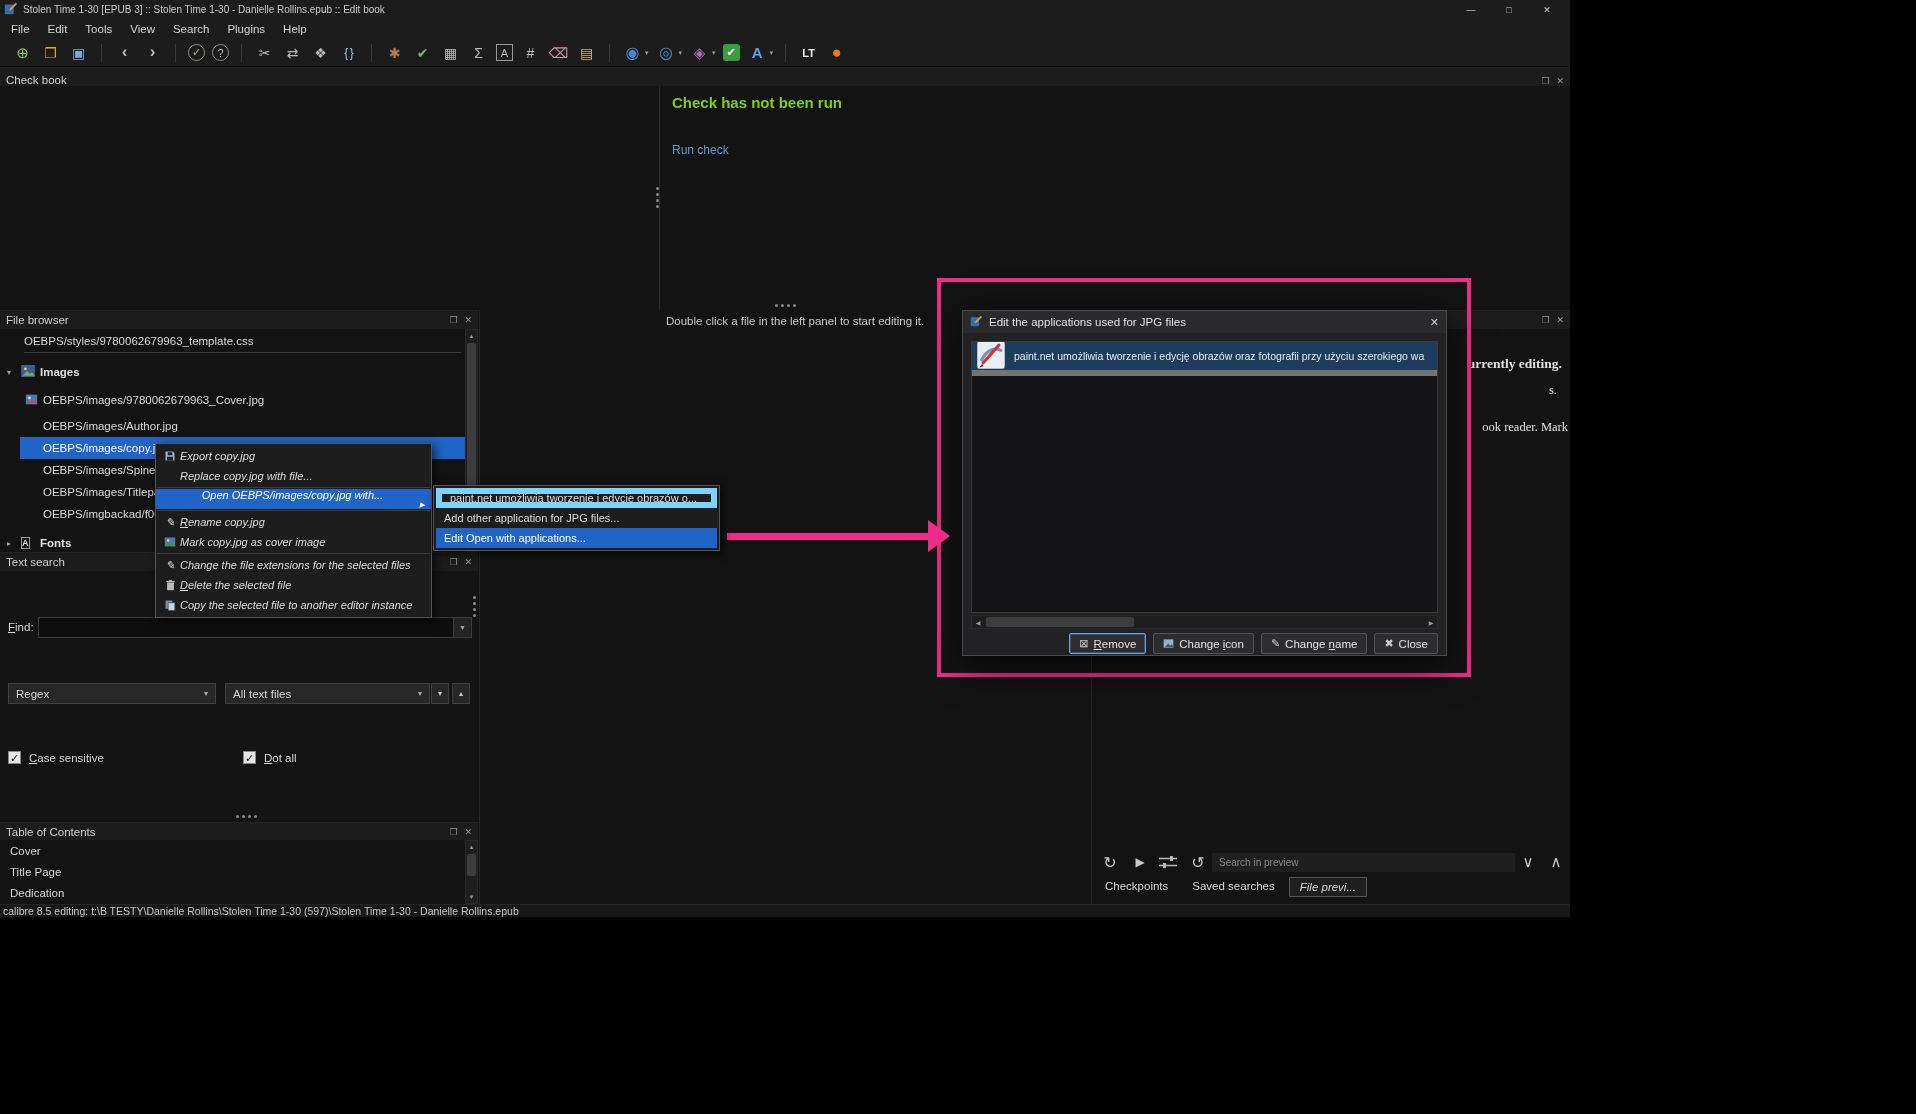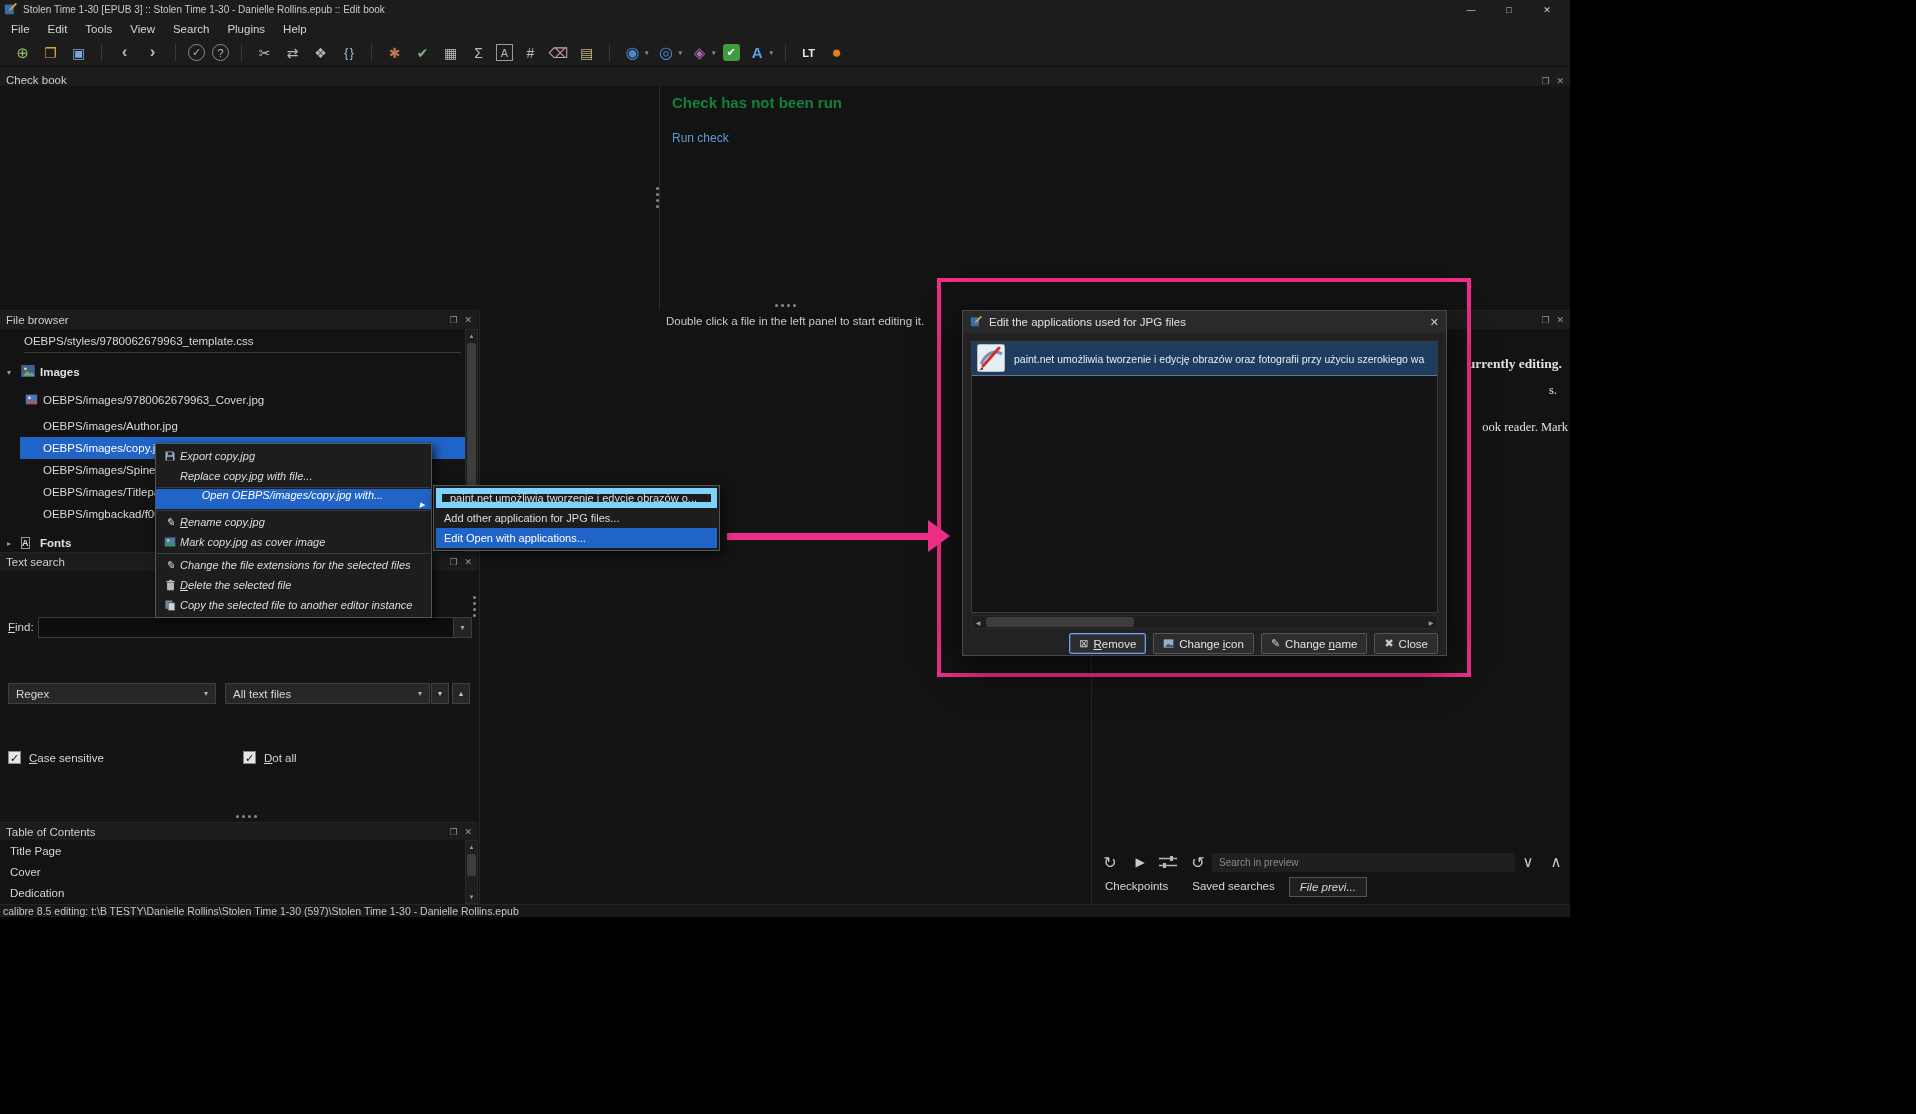--- a/index.html
+++ b/index.html
@@ -63,21 +63,21 @@
     border-top:1px solid #232323; }
   .phdr-icons { margin-left:auto; display:flex; gap:7px; }
   .phdr-ic { font-size:9px; color:#9a9a9a; }
 
   
   #cb-header { left:0; top:67px; width:1570px;align-items:flex-end; }
   #cb-body { position:absolute; left:0; top:86px; width:1570px; height:224px;
     background:#131313; display:flex; }
   #cb-left { width:660px; height:100%; border-right:1px solid #2c2c2c; }
   #cb-right { flex:1; padding:8px 12px; }
-  #cb-title { font-size:15px; font-weight:bold; color:#15803d; margin-bottom:20px; }
+  #cb-title { font-size:15px; font-weight:bold; color:#84cc16; margin-bottom:32px; }
   #run-check { color:#5e9bd3; font-size:12px; display:inline-block; }
 
   
   #fb-header { left:0; top:310px; width:478px; }
   #fb-list { position:absolute; left:0; top:329px; width:478px; height:223px;
     background:#131313; font-size:11.5px; overflow:hidden; }
   .fb-row { position:absolute; left:0; width:465px; height:22px; display:flex;
     align-items:center; color:#d8d8d8; white-space:nowrap; }
   .fb-css { padding-left:24px; }
   .fb-file { padding-left:43px; }
@@ -198,21 +198,21 @@
   
   #dialog { position:absolute; left:962px; top:310px; width:485px; height:346px;
     background:#222224; border:1px solid #4a4a4a; box-shadow:0 10px 36px rgba(0,0,0,.7);
     z-index:22; }
   #dlg-title { height:22px; background:#2a2a2c; display:flex; align-items:center;
     gap:7px; padding:0 7px; color:#e2e2e2; font-size:11.5px; }
   #dlg-close { margin-left:auto; font-size:11px; color:#cfcfcf; }
   #dlg-list { position:absolute; left:8px; top:30px; width:467px; height:272px;
     background:#141416; border:1px solid #3a3a3a; overflow:hidden; }
   #dlg-item { height:34px; display:flex; align-items:center; gap:9px; padding:0 5px;
-    background:#1d3c5e; border-bottom:1px solid #737373; color:#e6edf5;
+    background:#1d3c5e; border-bottom:6px solid #737373; color:#e6edf5;
     white-space:nowrap; overflow:hidden; font-size:10.5px; }
   #dlg-hscroll { position:absolute; left:8px; top:304px; width:467px; height:14px;
     background:#1e1e1e; border:1px solid #2a2a2a; }
   .hbtn { position:absolute; top:0; width:12px; height:12px; display:flex;
     align-items:center; justify-content:center; font-size:6px; color:#9a9a9a; }
   #hthumb { position:absolute; left:14px; top:1px; width:148px; height:10px;
     background:#3d3d3d; border-radius:2px; }
   #dlg-buttons { position:absolute; left:8px; top:322px; width:467px; display:flex;
     justify-content:flex-end; gap:7px; }
   .dbtn { height:21px; display:flex; align-items:center; gap:5px; padding:0 9px;
@@ -420,24 +420,24 @@
 
   <div class="phdr" id="toc-header" data-name="toc-panel-header">
     <span data-name="toc-header-label">Table of Contents</span>
     <span class="phdr-icons">
       <span class="phdr-ic" data-name="float-panel-icon">❐</span>
       <span class="phdr-ic" data-name="close-panel-icon">✕</span>
     </span>
   </div>
   <div id="toc-list" data-name="toc-list">
     <div class="toc-row" data-name="toc-item">
+        <span data-name="toc-item-label">Cover</span>
+      </div>
+    <div class="toc-row" data-name="toc-item">
         <span data-name="toc-item-label">Title Page</span>
-      </div>
-    <div class="toc-row" data-name="toc-item">
-        <span data-name="toc-item-label">Cover</span>
       </div>
     <div class="toc-row" data-name="toc-item">
         <span data-name="toc-item-label">Dedication</span>
       </div>
   </div>
   <div class="vscroll" id="toc-scroll" data-name="toc-scrollbar">
     <span class="sbtn" style="top:0" data-name="scroll-up-icon">▲</span>
     <span class="sthumb" style="top:13px;height:22px" data-name="scrollbar-thumb"></span>
     <span class="sbtn" style="bottom:0;top:auto" data-name="scroll-down-icon">▼</span>
   </div>

